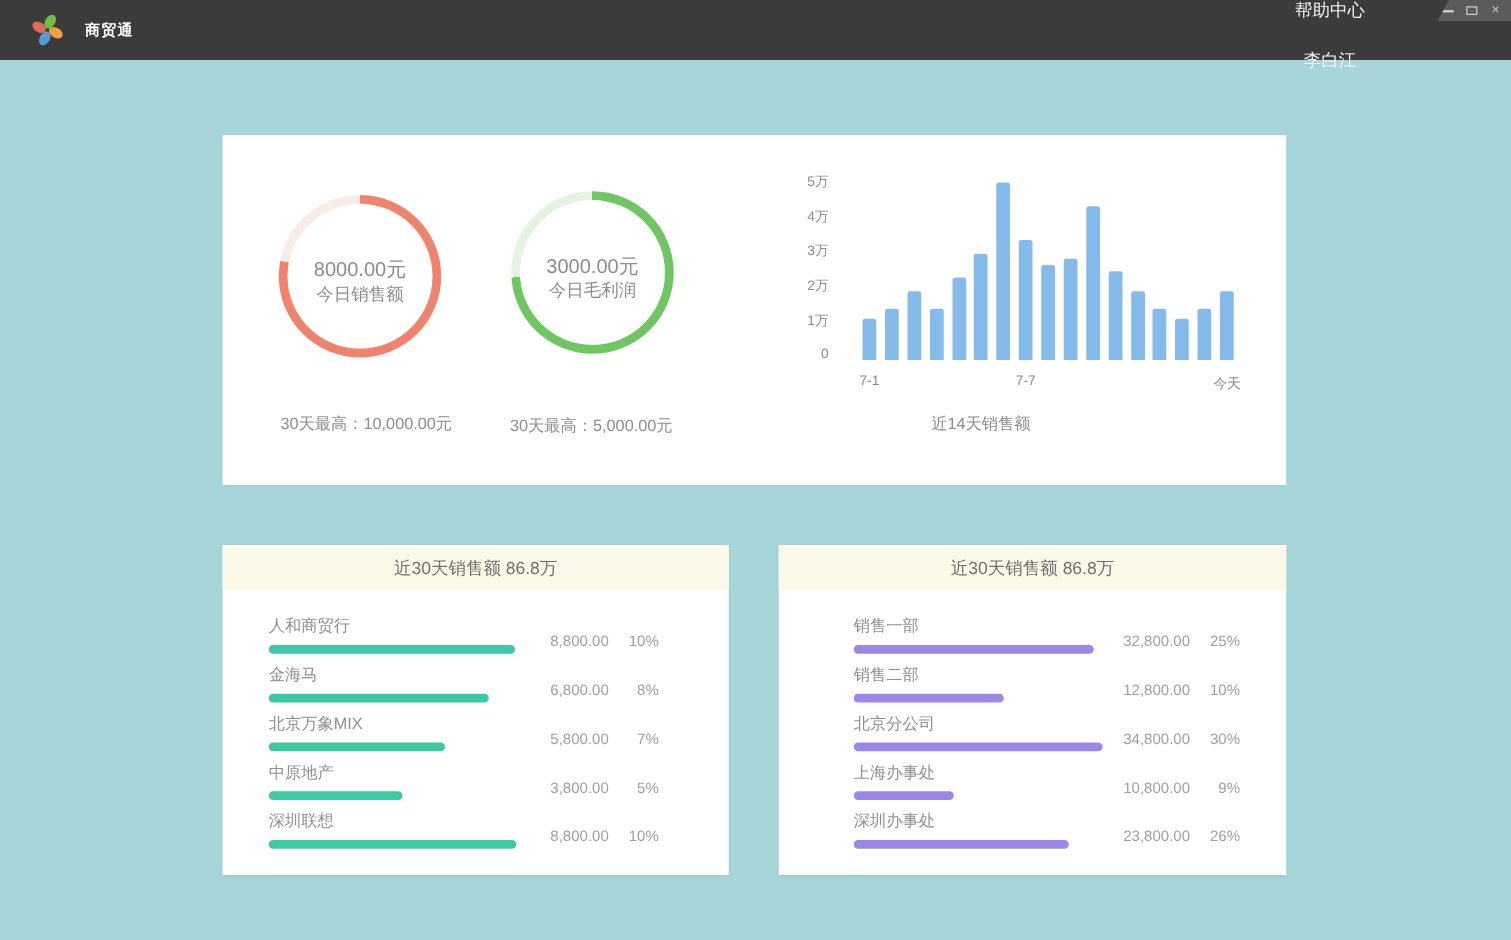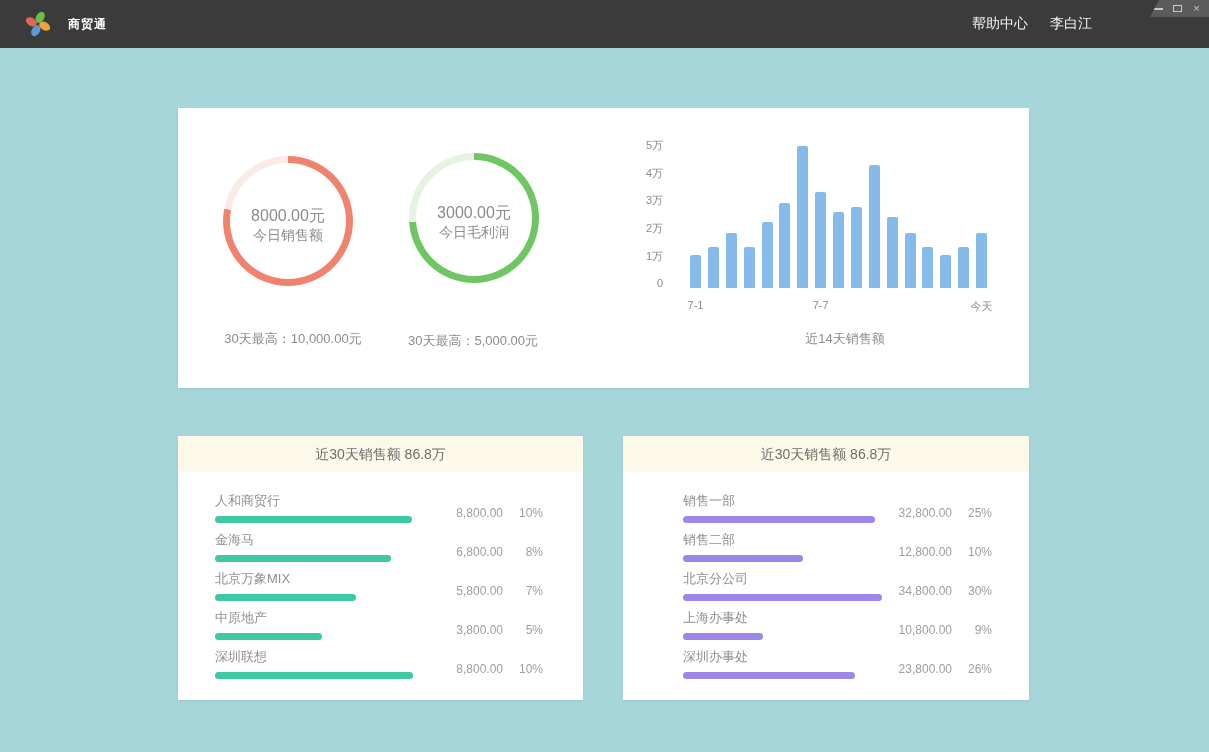--- a/index.html
+++ b/index.html
@@ -4,21 +4,21 @@
 <style>
   * { margin:0; padding:0; box-sizing:border-box; }
   html,body { width:1209px; height:752px; overflow:hidden; }
   body { font-family:"Liberation Sans", sans-serif; background:#a6d6da; position:relative; }
 
   
   .titlebar { position:absolute; left:0; top:0; width:1209px; height:48px; background:#3b3b3b; }
   .logo { position:absolute; left:24px; top:10px; width:28px; height:28px; }
   .app-title { position:absolute; left:68px; top:0; height:48px; line-height:48px;
                color:#ffffff; font-size:12px; font-weight:bold; letter-spacing:1px; }
-  .titlebar-right { position:absolute; right:117px; top:0; height:48px; display:flex; align-items:center; gap:22px; }
+  .titlebar-right { position:absolute; right:117px; top:0; height:48px; display:flex; align-items:center; gap:22px;flex-direction:column; }
   .titlebar-link { color:#f2f2f2; font-size:14px; cursor:pointer; }
   .win-controls { position:absolute; right:0; top:0; width:59px; height:17px; background:#5b5b5b;
                   clip-path:polygon(9px 0, 100% 0, 100% 100%, 0 100%);
                   display:flex; align-items:center; justify-content:flex-end; gap:8px; padding:0 7px 0 0; }
   .wc { width:11px; height:11px; position:relative; cursor:pointer; }
   .wc-min::after { content:""; position:absolute; left:1px; right:1px; top:5px; height:2px; background:#c9c9c9; }
   .wc-max::after { content:""; position:absolute; left:1px; right:1px; top:2px; bottom:2px; border:1px solid #c9c9c9; }
   .wc-close { color:#c9c9c9; font-size:11px; line-height:11px; text-align:center; }
 
   
@@ -39,28 +39,28 @@
   .donut-caption { position:absolute; width:200px; text-align:center; font-size:13px; color:#8c8c8c; }
   .caption-0 { left:15px; top:222px; }
   .caption-1 { left:195px; top:224px; }
 
   
   .ytick { position:absolute; left:430px; width:55px; text-align:right; font-size:11px; color:#8c8c8c; }
   .bars { position:absolute; left:512px; top:38px; width:297px; height:142px;
           display:flex; align-items:flex-end; justify-content:space-between; }
   .bar { width:11px; border-radius:2px 2px 0 0; }
   .xtick { position:absolute; top:191px; width:60px; text-align:center; font-size:11px; color:#8c8c8c; }
-  .chart-caption { position:absolute; left:567px; top:222px; width:200px; text-align:center;
+  .chart-caption { position:absolute; left:567px; top:222px; width:200px; 
                    font-size:13px; color:#8c8c8c; }
 
   
   .rank-header { height:36px; line-height:36px; text-align:center; background:#fcf9e8;
                  font-size:14px; color:#6e6e6e; }
   .rows { padding-top:20px; }
-  .card-rank-0 .rows { padding-left:37px; padding-right:40px; }
+  .card-rank-0 .rows { padding-left:37px; padding-right:56px; }
   .card-rank-1 .rows { padding-left:60px; padding-right:37px; }
   .row { position:relative; height:27px; margin-bottom:12px; }
   .row-name { font-size:13px; color:#8f8f8f; margin-bottom:6px; }
   .row-bar { height:7px; border-radius:4px; }
   .row-value { position:absolute; right:0; bottom:-1px; display:flex; font-size:12px; color:#9e9e9e; }
   .row-amount { width:80px; text-align:right; }
   .row-pct { width:40px; text-align:right; }
 </style>
 </head>
 <body>

